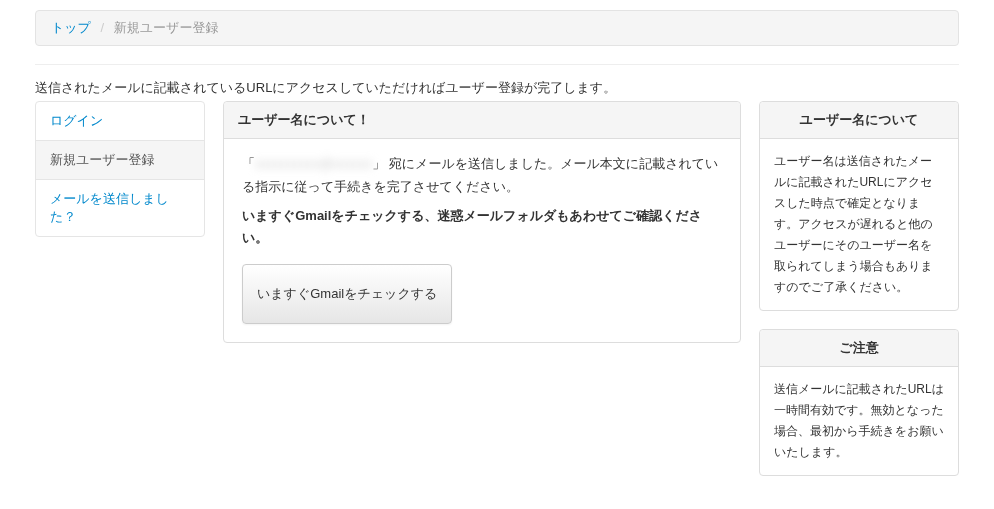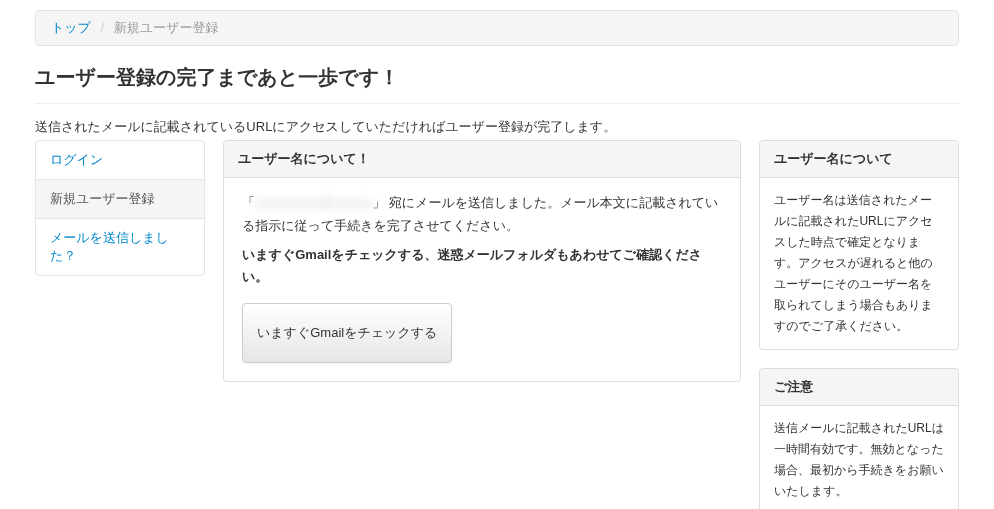--- a/index.html
+++ b/index.html
@@ -86,38 +86,37 @@
       cursor: pointer;
       margin-top: 8px;
       box-shadow: inset 0 1px 0 rgba(255,255,255,0.2), 0 1px 2px rgba(0,0,0,0.05);
     }
     .sidebar-right { width: 200px; flex-shrink: 0; }
     .side-panel {
       border: 1px solid #ddd;
       border-radius: 4px;
       margin-bottom: 18px;
     }
-    .side-panel .panel-heading { }
+    .side-panel .panel-heading { text-align: center; }
     .side-panel .panel-body {
       padding: 12px 14px;
       font-size: 12px;
       line-height: 1.75;
     }
   </style>
 </head>
 <body>
 
 <div class="container">
   <div class="breadcrumb">
     <a href="#">トップ</a>
     <span class="sep">/</span>
     <span class="current">新規ユーザー登録</span>
   </div>
 
-  <h1 class="page-title">ユーザー登録の完了まであと一歩です！</h1>
   <div class="hr"></div>
   <p class="lead">送信されたメールに記載されているURLにアクセスしていただければユーザー登録が完了します。</p>
 
   <div class="layout">
     <div class="sidebar-left">
       <ul class="nav-list">
         <li>
             <a href="#">ログイン</a>
           </li>
         <li class="active">

